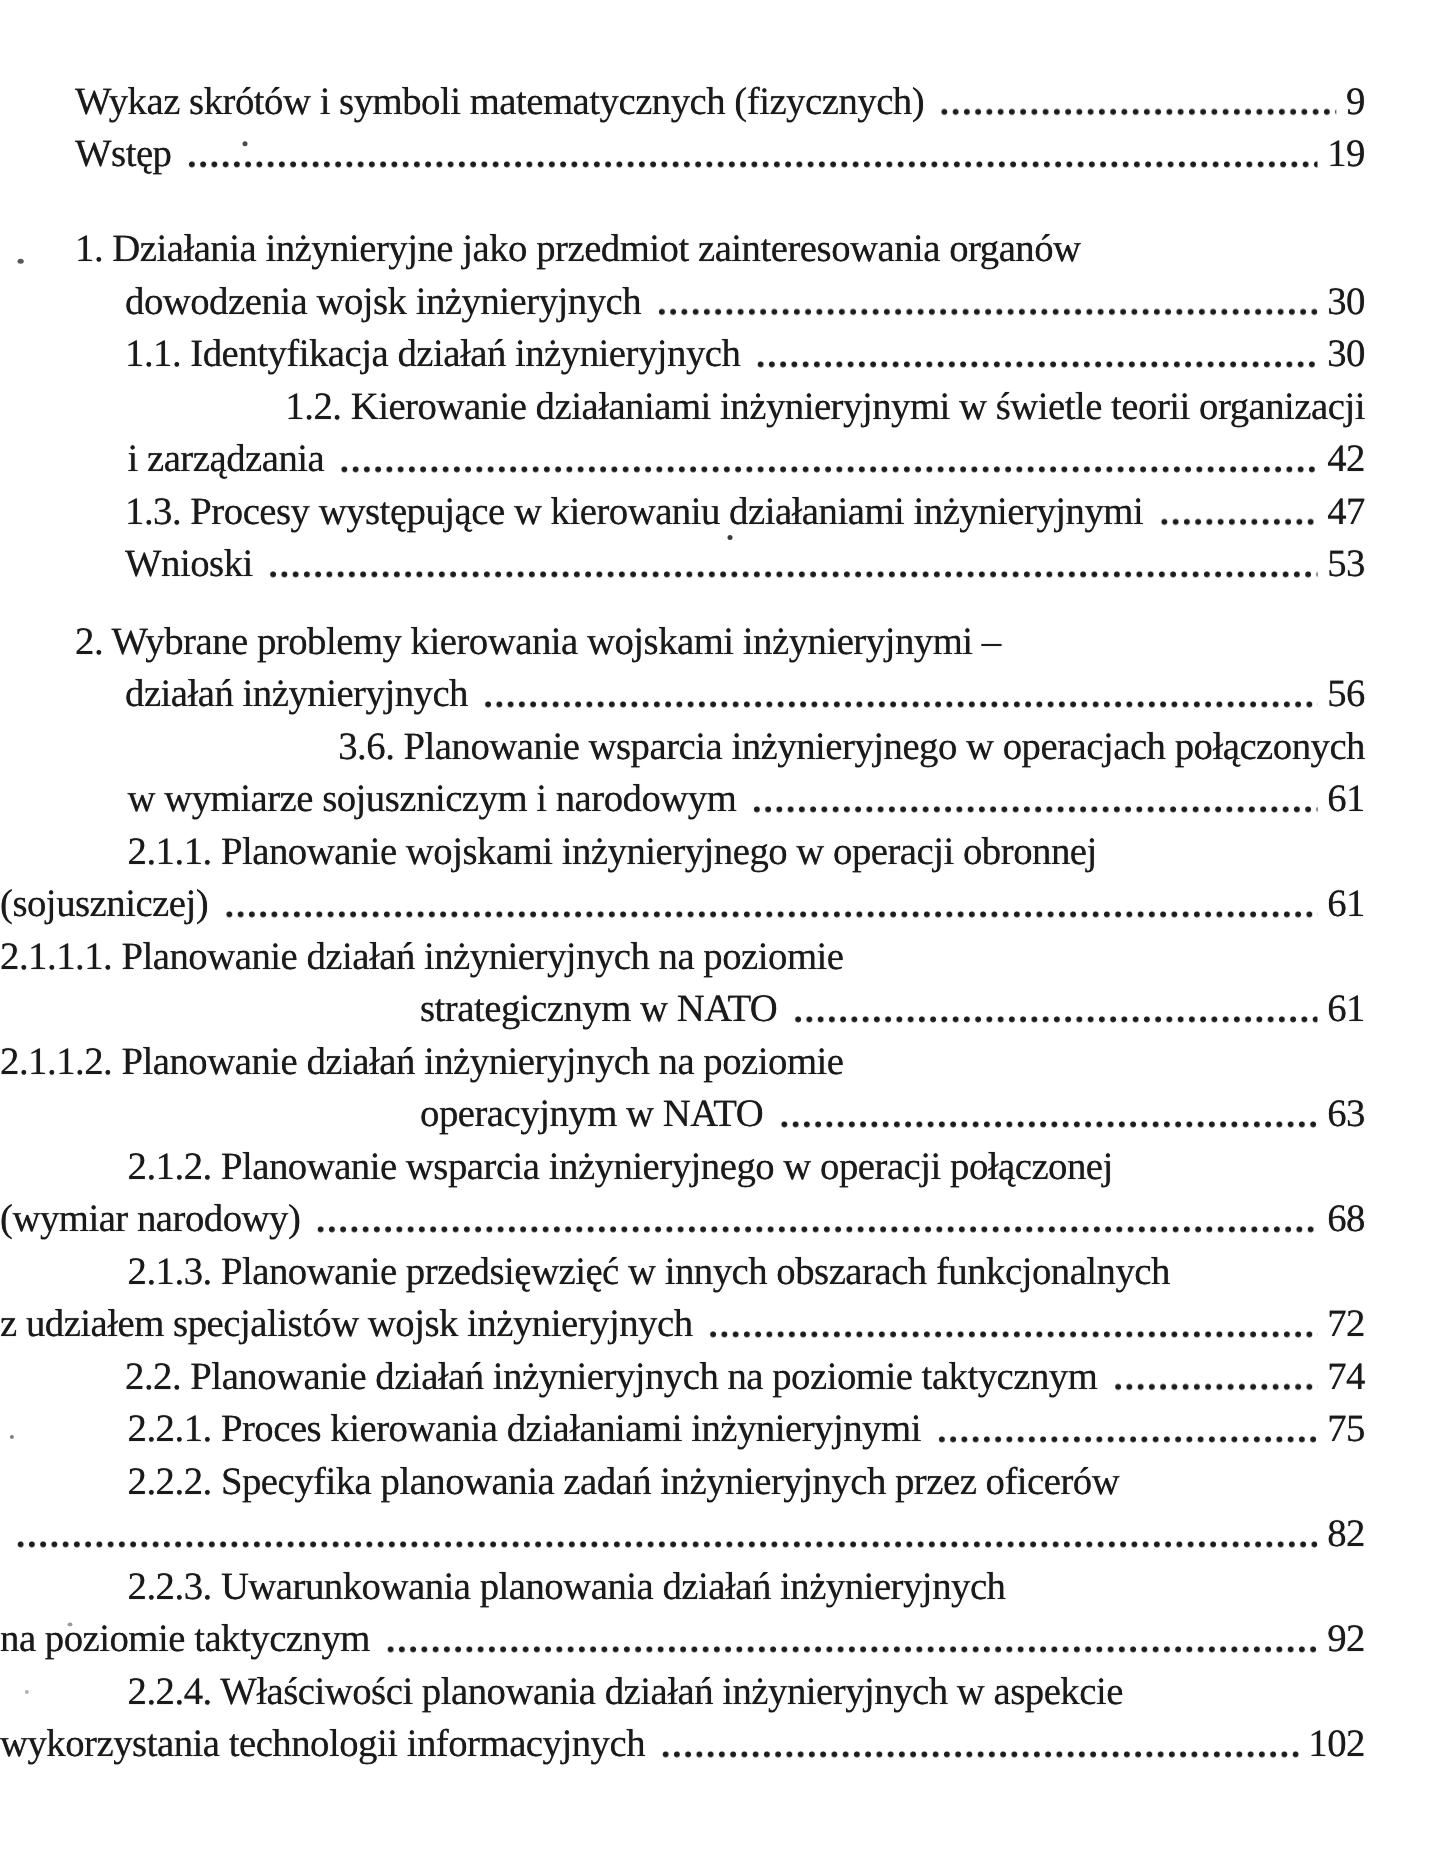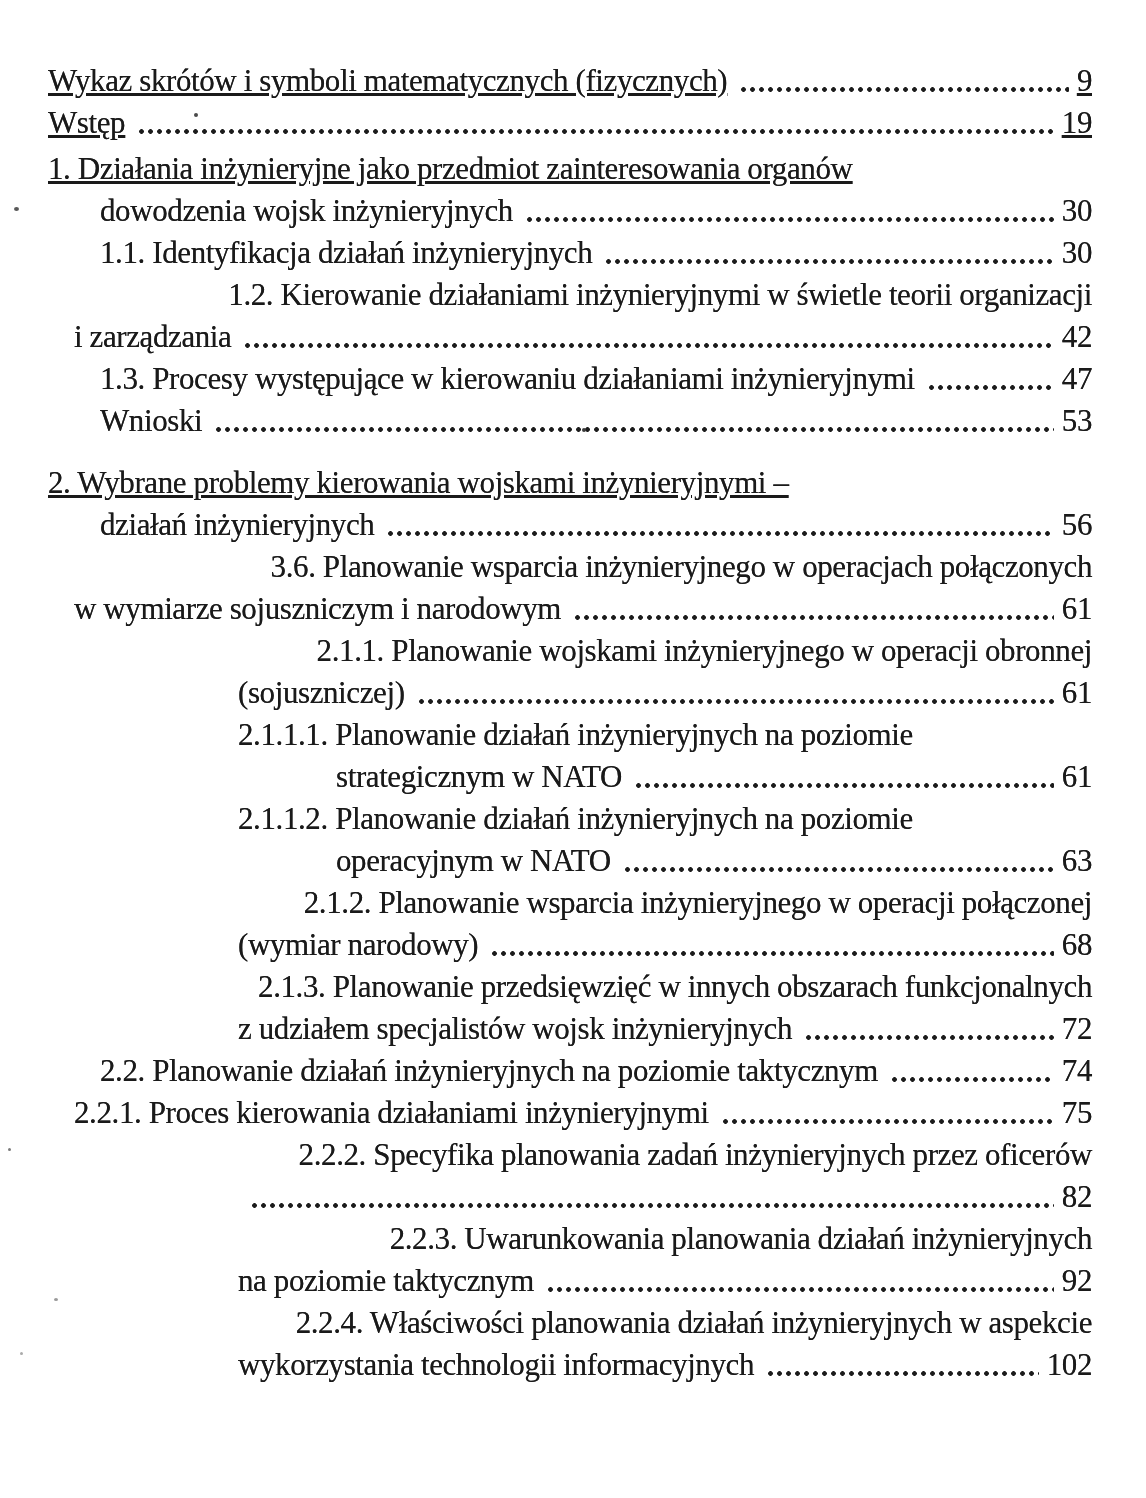--- a/index.html
+++ b/index.html
@@ -38,28 +38,28 @@
     align-self: flex-end;
     height: 7px;
     margin: 0 8px 9px 12px;
     background-image: radial-gradient(circle, #1c1c1c 2px, rgba(0,0,0,0) 2.7px);
     background-size: 9px 7px;
     background-position: left center;
     background-repeat: repeat-x;
     min-width: 18px;
   }
   
-  .i0 { padding-left: 48px; text-decoration: underline; }
+  .i0 { padding-left: 60px; }
   .i1 { padding-left: 100px; justify-content: flex-end; }
-  .i2 { padding-left: 74px; justify-content: flex-end; }
-  .i3 { padding-left: 238px; }
+  .i2 { padding-left: 102px; }
+  .i3 { }
   .i4 { padding-left: 336px; }
   
   .g16 { margin-top: 0; }
-  .g18 { margin-top: 4px; }
+  .g18 { margin-top: 34px; }
   .g20 { margin-top: 20px; }
   
   .speck {
     position: absolute;
     border-radius: 50%;
   }
   .s1 { left: 194px; top: 113px; width: 4px; height: 4px; background: #4a4a4a; }
   .s2 { left: 14px;  top: 207px; width: 5px; height: 4px; background: #585858; }
   .s3 { left: 582px; top: 428px; width: 4px; height: 4px; background: #3c3c3c; }
   .s4 { left: 8px;   top: 1148px; width: 3px; height: 3px; background: #7a7a7a; }

